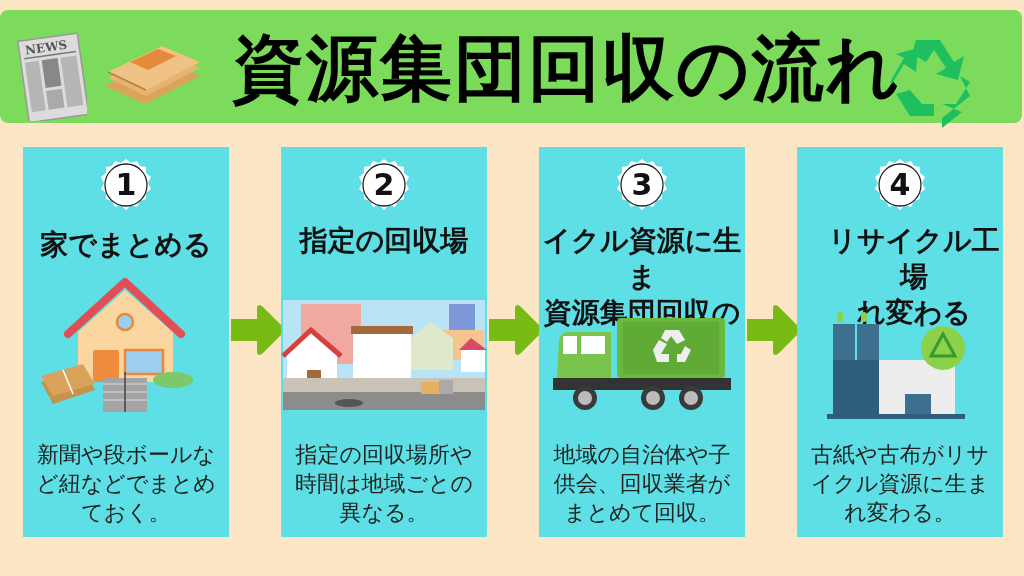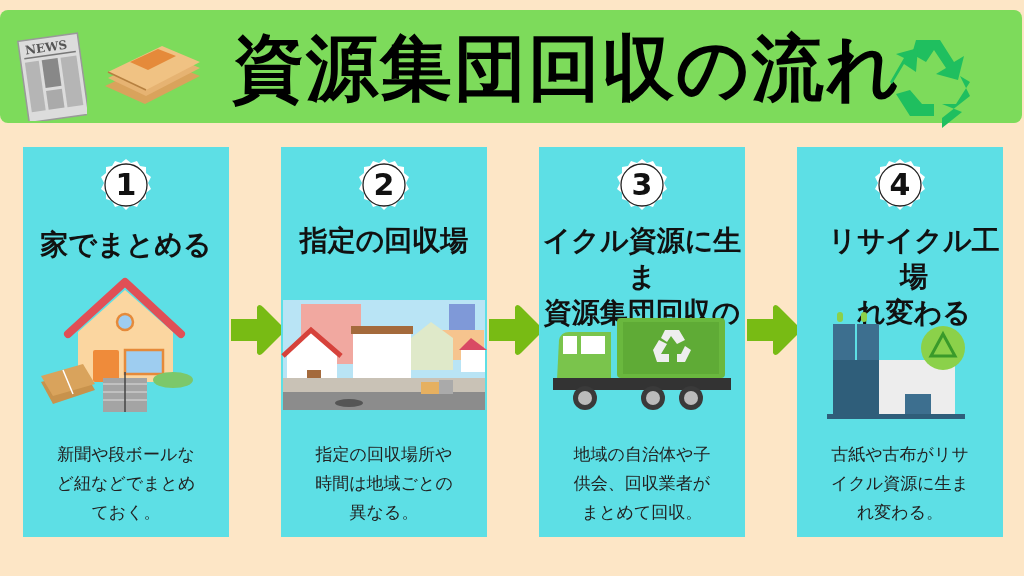--- a/index.html
+++ b/index.html
@@ -31,21 +31,21 @@
     position: absolute; left: 0; top: 0; width: 56px; height: 56px;
     line-height: 56px; text-align: center; font-size: 30px; font-weight: bold; color: #111;
   }
   .card-title {
     position: absolute; left: 0; top: 76px; width: 100%;
     text-align: center; font-size: 28px; font-weight: bold; color: #111; line-height: 36px;
   }
   .card-illus { position: absolute; left: 0; width: 100%; }
   .card-desc {
     position: absolute; left: 8px; right: 8px; bottom: 10px;
-    text-align: center; font-size: 17px; color: #222; line-height: 29px;
+    text-align: center; font-size: 22px; color: #222; line-height: 29px;
   }
   .arrow { position: absolute; top: 303px; width: 56px; height: 54px; }
 </style>
 </head>
 <body>
 
 <div class="header">
   <svg class="news-icon" width="70" height="90" viewBox="0 0 70 90">
     <g transform="rotate(-8 35 45)">
       <rect x="6" y="6" width="60" height="82" fill="#dcdcdc" stroke="#999" stroke-width="1.5"></rect>

